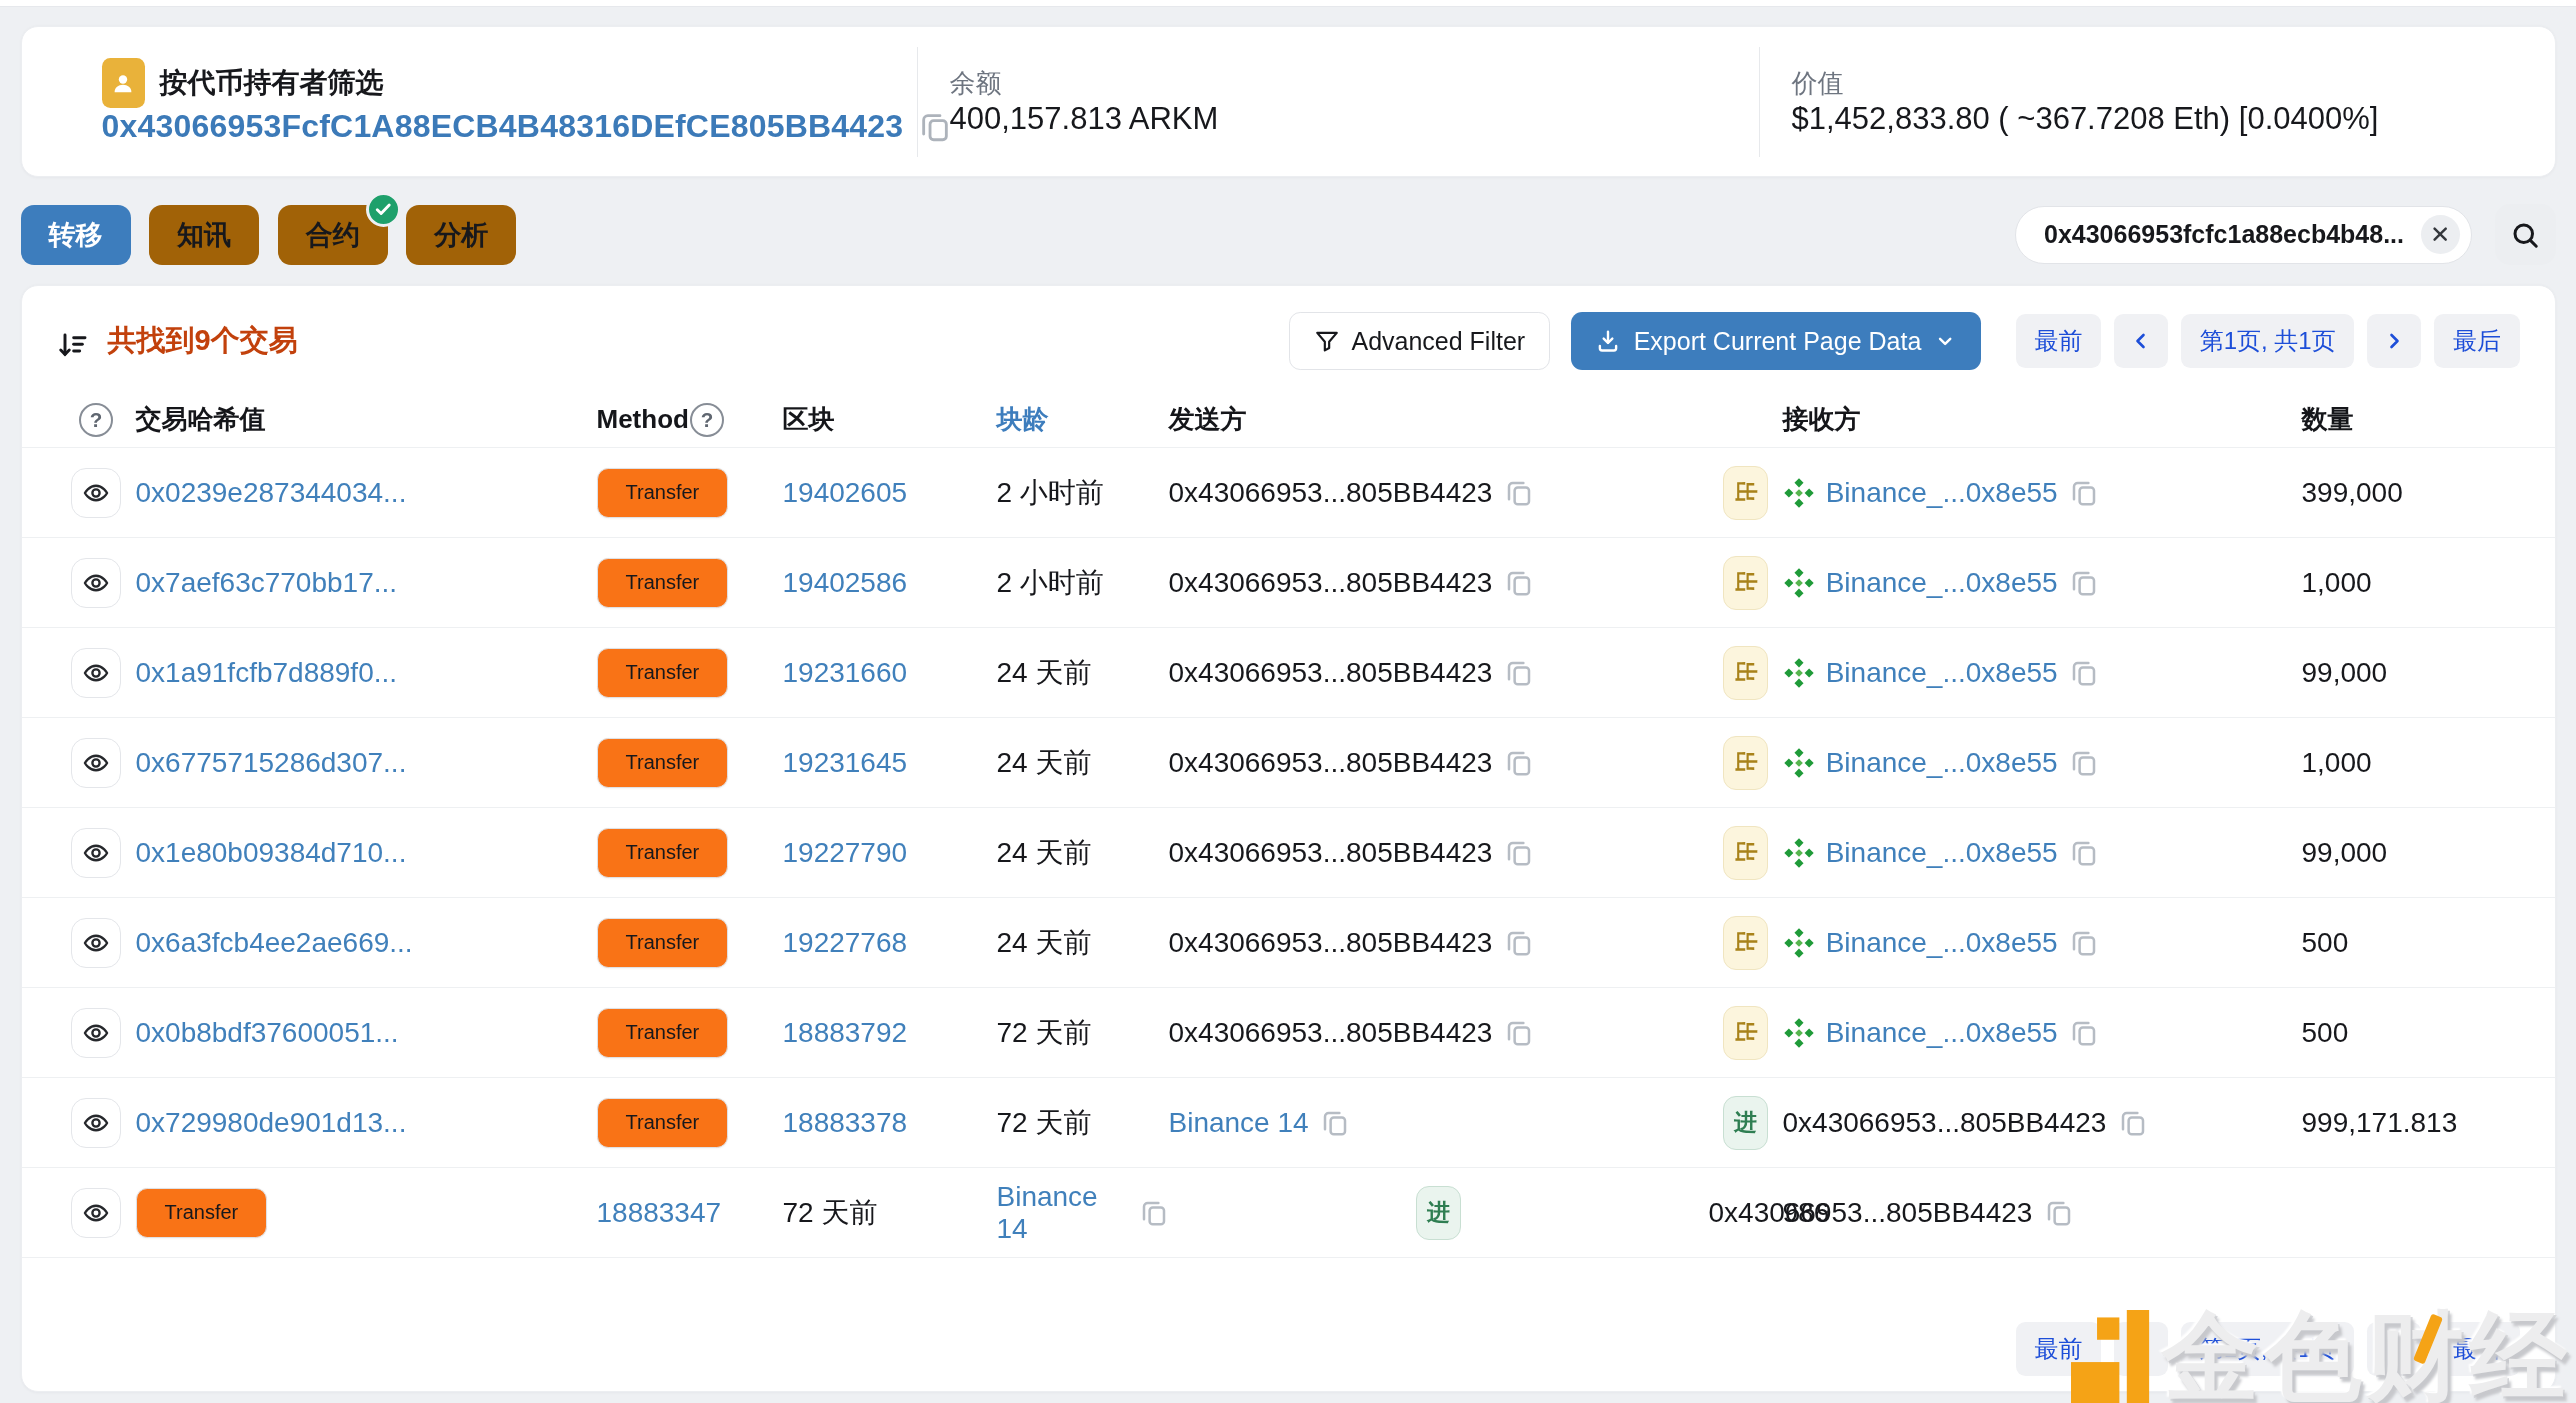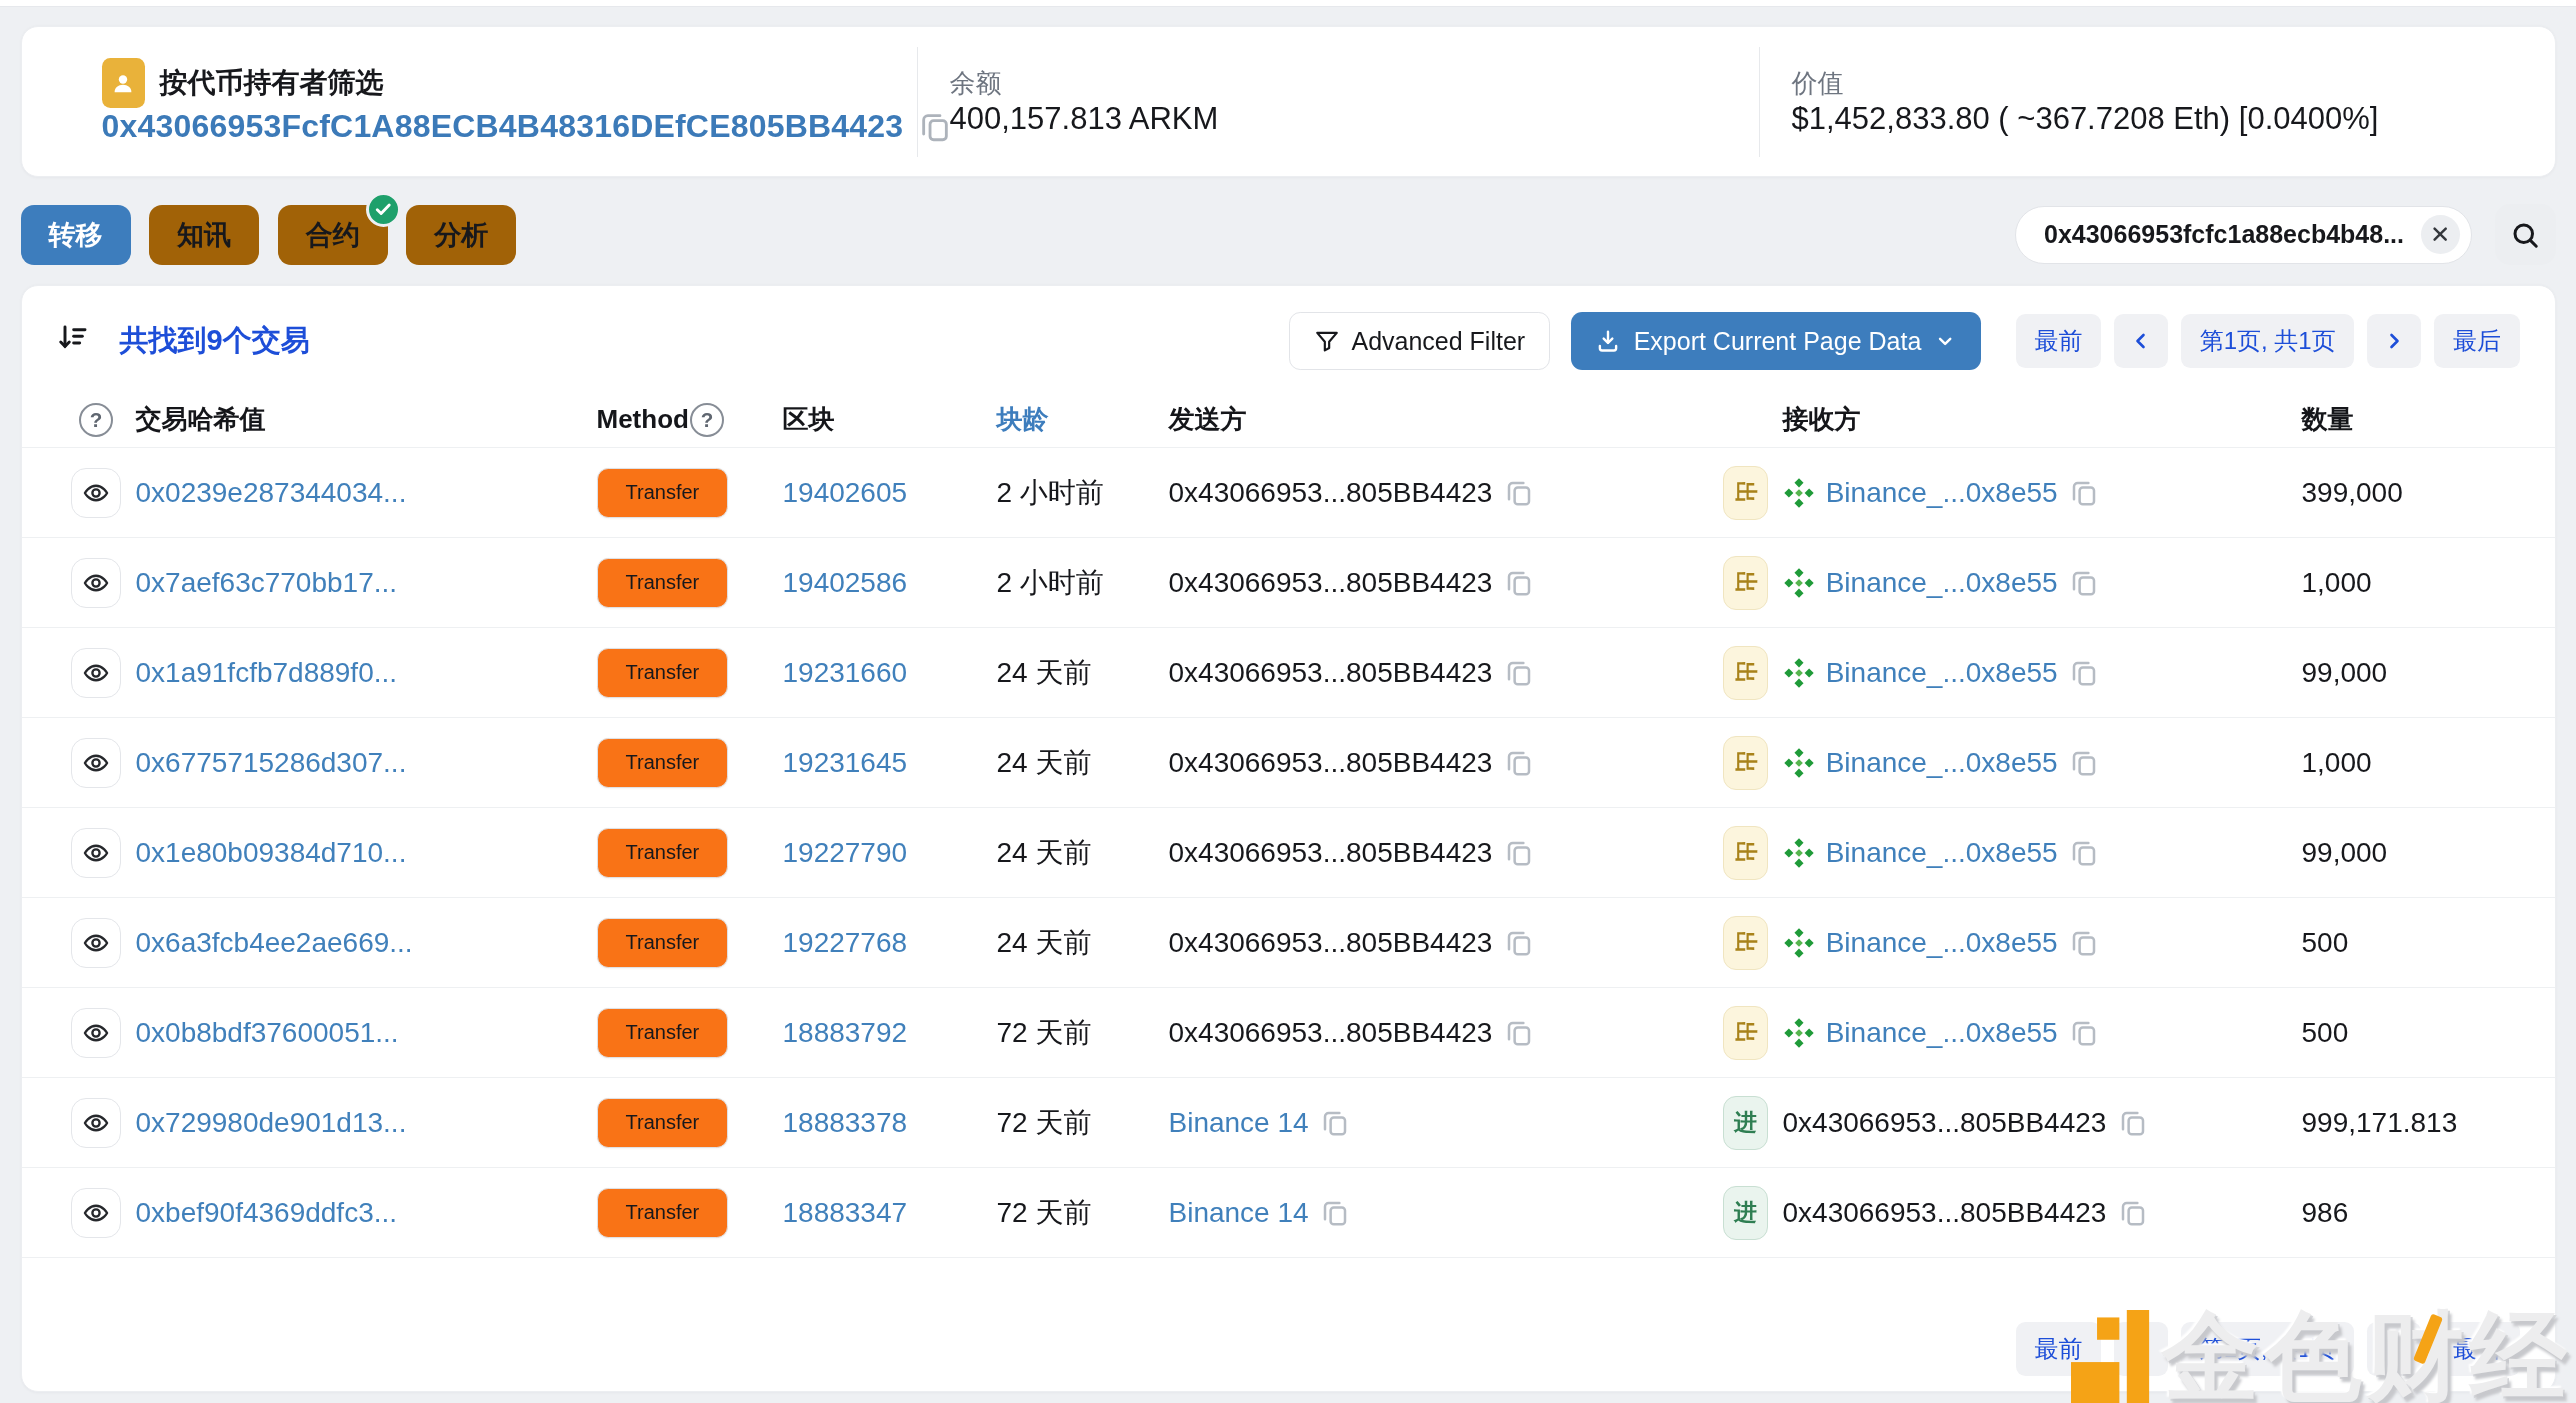--- a/index.html
+++ b/index.html
@@ -39,21 +39,21 @@
   .badge-check { position:absolute; top:-13px; right:-13px; width:35px; height:35px; border-radius:50%; background:#1ea06b; border:3.7px solid #eef0f3; display:flex; align-items:center; justify-content:center; }
   .search-area { margin-left:auto; display:flex; align-items:center; gap:22.3px; }
   .search-pill { height:58px; background:#fff; border:1.9px solid #e2e4e8; border-radius:30px; display:flex; align-items:center; gap:17px; padding:0 11.2px 0 28px; }
   .search-pill-text { font-size:25px; font-weight:700; color:#17181c; }
   .pill-clear { width:39px; height:39px; border-radius:50%; background:#eceef1; border:none; cursor:pointer; display:flex; align-items:center; justify-content:center; color:#34373c; }
   .search-btn { width:61px; height:61px; border-radius:15px; background:#eceef1; border:none; cursor:pointer; display:flex; align-items:center; justify-content:center; color:#17181c; }
 
   
   .table-card { position:absolute; top:285px; left:20.5px; right:20.5px; bottom:11.2px; background:#fff; border:0.9px solid #eceef1; border-radius:17px; box-shadow:0 0.9px 2.8px rgba(20,30,50,.04); }
   .controls-row { display:flex; align-items:center; justify-content:space-between; padding:26px 35px 22.3px 35px; }
-  .summary { display:flex; align-items:flex-start; gap:31px; font-size:29px; font-weight:600; color:#1d4ed8; }
+  .summary { display:flex; align-items:flex-end; gap:19px; font-size:29px; font-weight:600; color:#c2410c; }
   .controls-right { display:flex; align-items:center; }
   .btn-adv { height:58px; display:flex; align-items:center; gap:11.2px; padding:0 24px; background:#fff; border:1.9px solid #e2e4e8; border-radius:11.2px; font-size:25px; font-weight:500; color:#17181c; font-family:inherit; cursor:pointer; }
   .btn-export { height:58px; display:flex; align-items:center; gap:13px; padding:0 24px; background:#3d7dbd; border:none; border-radius:11.2px; font-size:25px; font-weight:500; color:#fff; font-family:inherit; cursor:pointer; margin-left:20.5px; margin-right:22.3px; }
   .pg { height:54px; min-width:54px; border:none; border-radius:9.3px; background:#f0f1f4; color:#1d4ed8; font-size:24px; font-family:inherit; cursor:pointer; padding:0 18.6px; margin-left:13px; display:inline-flex; align-items:center; justify-content:center; }
   .pg.pg-ico { padding:0; width:54px; }
 
   .grid-cols { display:grid; grid-template-columns:79px 461px 186px 214px 172px 540px 74px 519px 1fr; align-items:center; padding:0 35px; }
   .thead { height:56px; font-size:26px; font-weight:700; color:#15161a; border-bottom:0.9px solid #eef0f2; }
   .th-eye { justify-self:center; }
   .qmark { width:34px; height:34px; border-radius:50%; border:2.3px solid #878d96; color:#5f6670; font-size:20.5px; font-weight:700; display:inline-flex; align-items:center; justify-content:center; }
@@ -575,21 +575,20 @@
   </div>
 
   <div class="grid-cols trow">
     <div class="c-eye">
       <button class="eye-btn">
         <svg width="28" height="28" viewBox="0 0 24 24">
               <use href="#i-eye"></use>
             </svg>
       </button>
     </div>
-    <a class="link c-hash">0xbef90f4369ddfc3...</a>
     <div class="c-method"><span class="pill">Transfer</span></div>
     <a class="link c-block">18883347</a>
     <div class="c-age">72 天前</div>
     <div class="c-flex c-from">
       <span class="from-text link">Binance 14</span>
       <button class="copy-btn row-copy">
         <svg width="30" height="30" viewBox="0 0 24 24">
               <use href="#i-copy"></use>
             </svg>
       </button>

